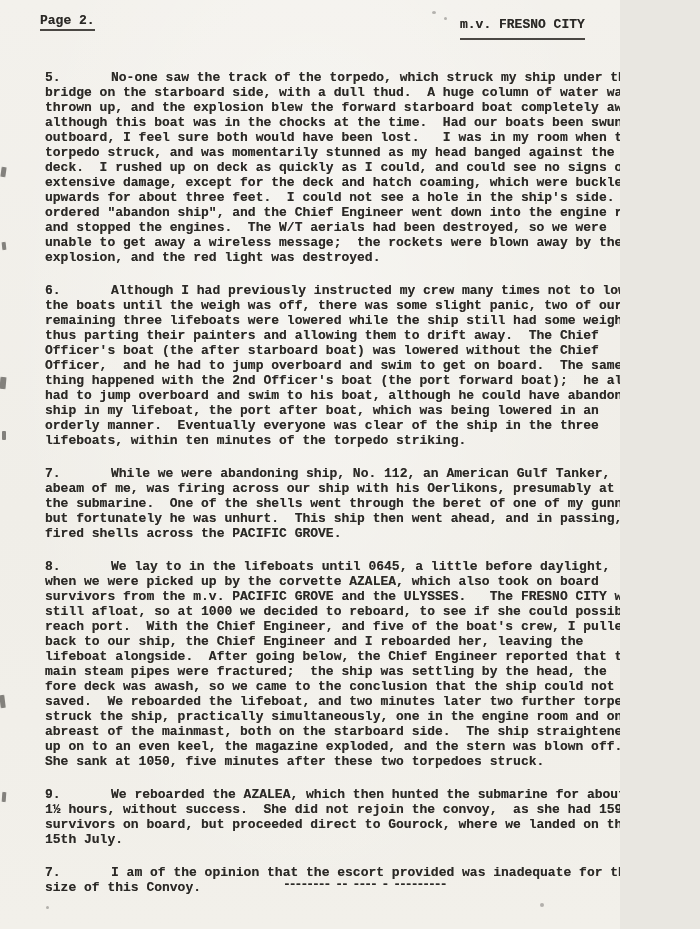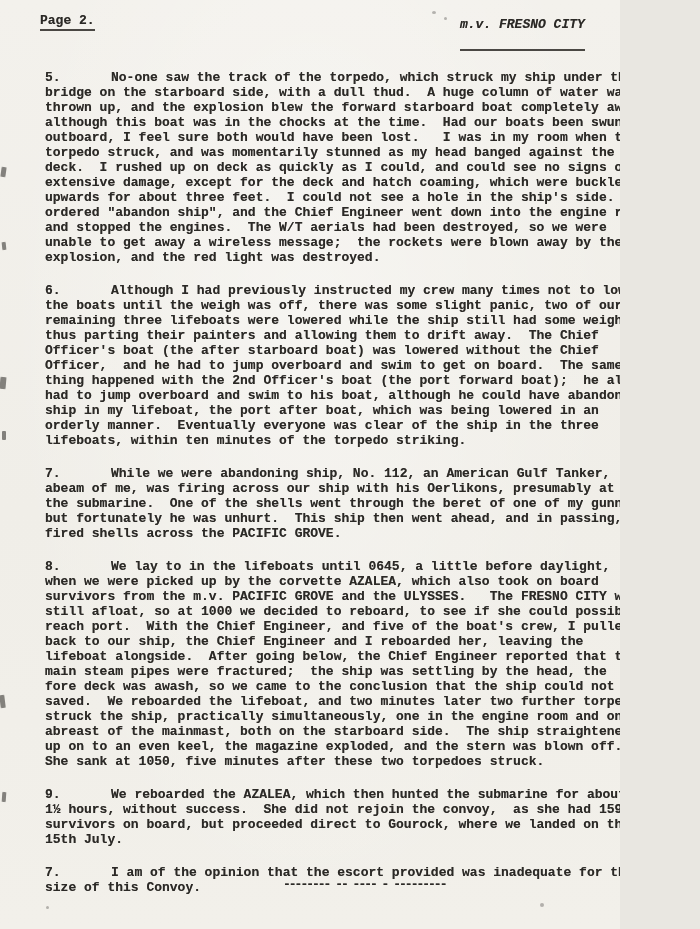--- a/index.html
+++ b/index.html
@@ -22,21 +22,21 @@
     font-size:13px;
     line-height:15px;
     text-shadow:0 0 0.6px rgba(43,41,38,0.55);
   }
   .hdr-left{
     position:absolute;left:40px;top:13px;
     padding-bottom:1px;border-bottom:2px solid rgba(43,41,38,0.85);
   }
   .hdr-right{
     position:absolute;left:460px;top:17px;
-    padding-bottom:17px;border-bottom:2px solid rgba(43,41,38,0.85);font-style:italic;
+    padding-bottom:6px;border-bottom:2px solid rgba(43,41,38,0.85);
   }
   .body-block{
     position:absolute;left:45px;top:54px;width:636px;
   }
   .para{margin:16px 0 18px 0;}
   .pnum{display:inline-block;width:66px;vertical-align:baseline;}
   .ptext{white-space:pre-wrap;}
   .rule{
     position:absolute;left:283px;top:877px;
     letter-spacing:-2px;

